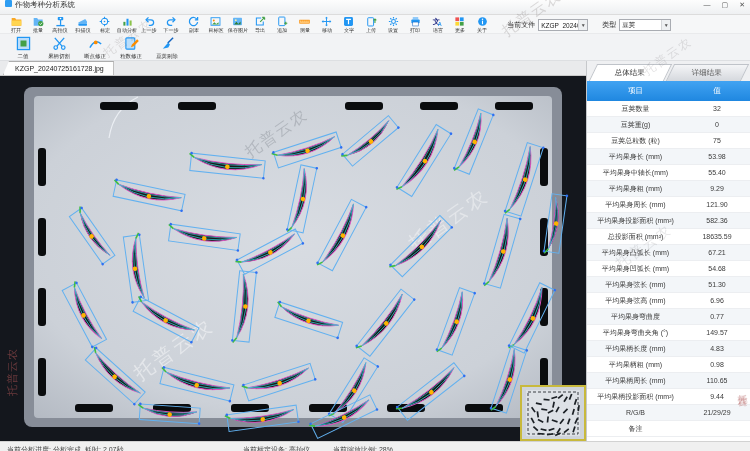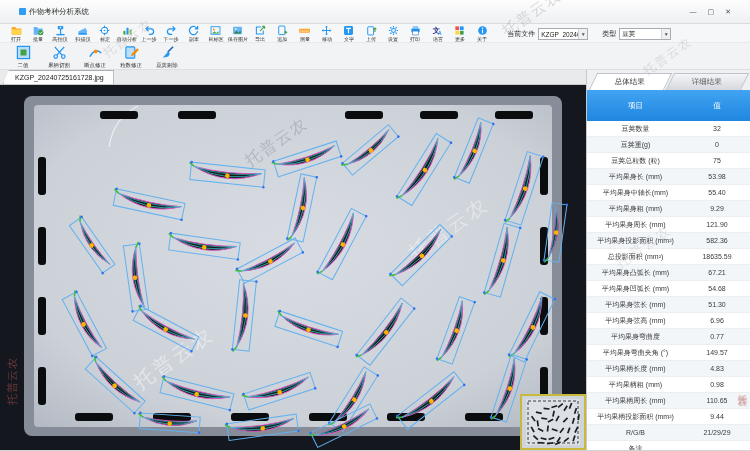--- a/index.html
+++ b/index.html
@@ -4,21 +4,21 @@
 <style>
   html,body{margin:0;padding:0;}
   body{
     width:750px;height:451px;position:relative;overflow:hidden;
     font-family:"Liberation Sans",sans-serif;background:#f0f0f0;
     -webkit-user-select:none;user-select:none;
   }
   *{box-sizing:border-box;}
 
   
-  #titlebar{height:24px;display:flex;align-items:center;padding:0 19px;
+  #titlebar{height:15px;display:flex;align-items:flex-start;padding:0 5px;
     background:linear-gradient(#fdfdfd,#eef0f2);border-bottom:1px solid #dcdcdc;
     font-size:7.5px;color:#333;}
   #appicon{width:7px;height:7px;background:#2e9df2;border-radius:1px;margin-right:3px;flex:0 0 auto;}
   #apptitle{white-space:nowrap;line-height:10px;}
   .win-btns{margin-left:auto;display:flex;gap:11px;font-size:7px;color:#555;line-height:10px;}
   .win-btns span{cursor:pointer;}
 
   
   #toolbar1{height:18px;display:flex;align-items:flex-start;padding:1px 0 0 5px;
     background:#f6f7f8;}
@@ -50,21 +50,21 @@
   #mainimg{display:block;}
 
   
   #rpanel{width:164px;height:380px;background:#fff;border-left:1px solid #c6c8cb;display:flex;flex-direction:column;}
   #rtabs{height:20px;padding:3px 6px 0;display:flex;gap:2px;background:#eff0f2;}
   .rtab{flex:1;height:17px;display:flex;align-items:center;justify-content:center;
     font-size:7.5px;color:#333;transform:skewX(-26deg);border:1px solid #bfc3c9;border-bottom:none;cursor:pointer;}
   .rtab>span{transform:skewX(26deg);white-space:nowrap;}
   .rtab.active{background:#fff;}
   .rtab.inactive{background:linear-gradient(#f4f5f7,#d5d8dd);color:#555;}
-  #thead{height:31px;display:flex;background:linear-gradient(#41a3f2,#1f87e0);color:#fff;font-size:7.5px;}
+  #thead{height:20px;display:flex;background:linear-gradient(#41a3f2,#1f87e0);color:#fff;font-size:7.5px;}
   #thead .c1,#thead .c2{display:flex;align-items:center;justify-content:center;}
   .c1{width:97px;flex:0 0 auto;}
   .c2{flex:1;}
   #tbody{flex:1;overflow:hidden;background:#fff;}
   .trow{height:16px;display:flex;font-size:7px;color:#3a3a3a;border-bottom:1px solid #eceef1;background:#fff;}
   .trow:nth-child(even){background:#f3f6f9;}
   .trow .c1,.trow .c2{display:flex;align-items:center;justify-content:center;text-align:center;line-height:7px;padding:0 1px;}
 
   
   #statusbar{height:14px;background:#f0f0f0;border-top:1px solid #d2d2d2;position:relative;font-size:7px;color:#444;}

